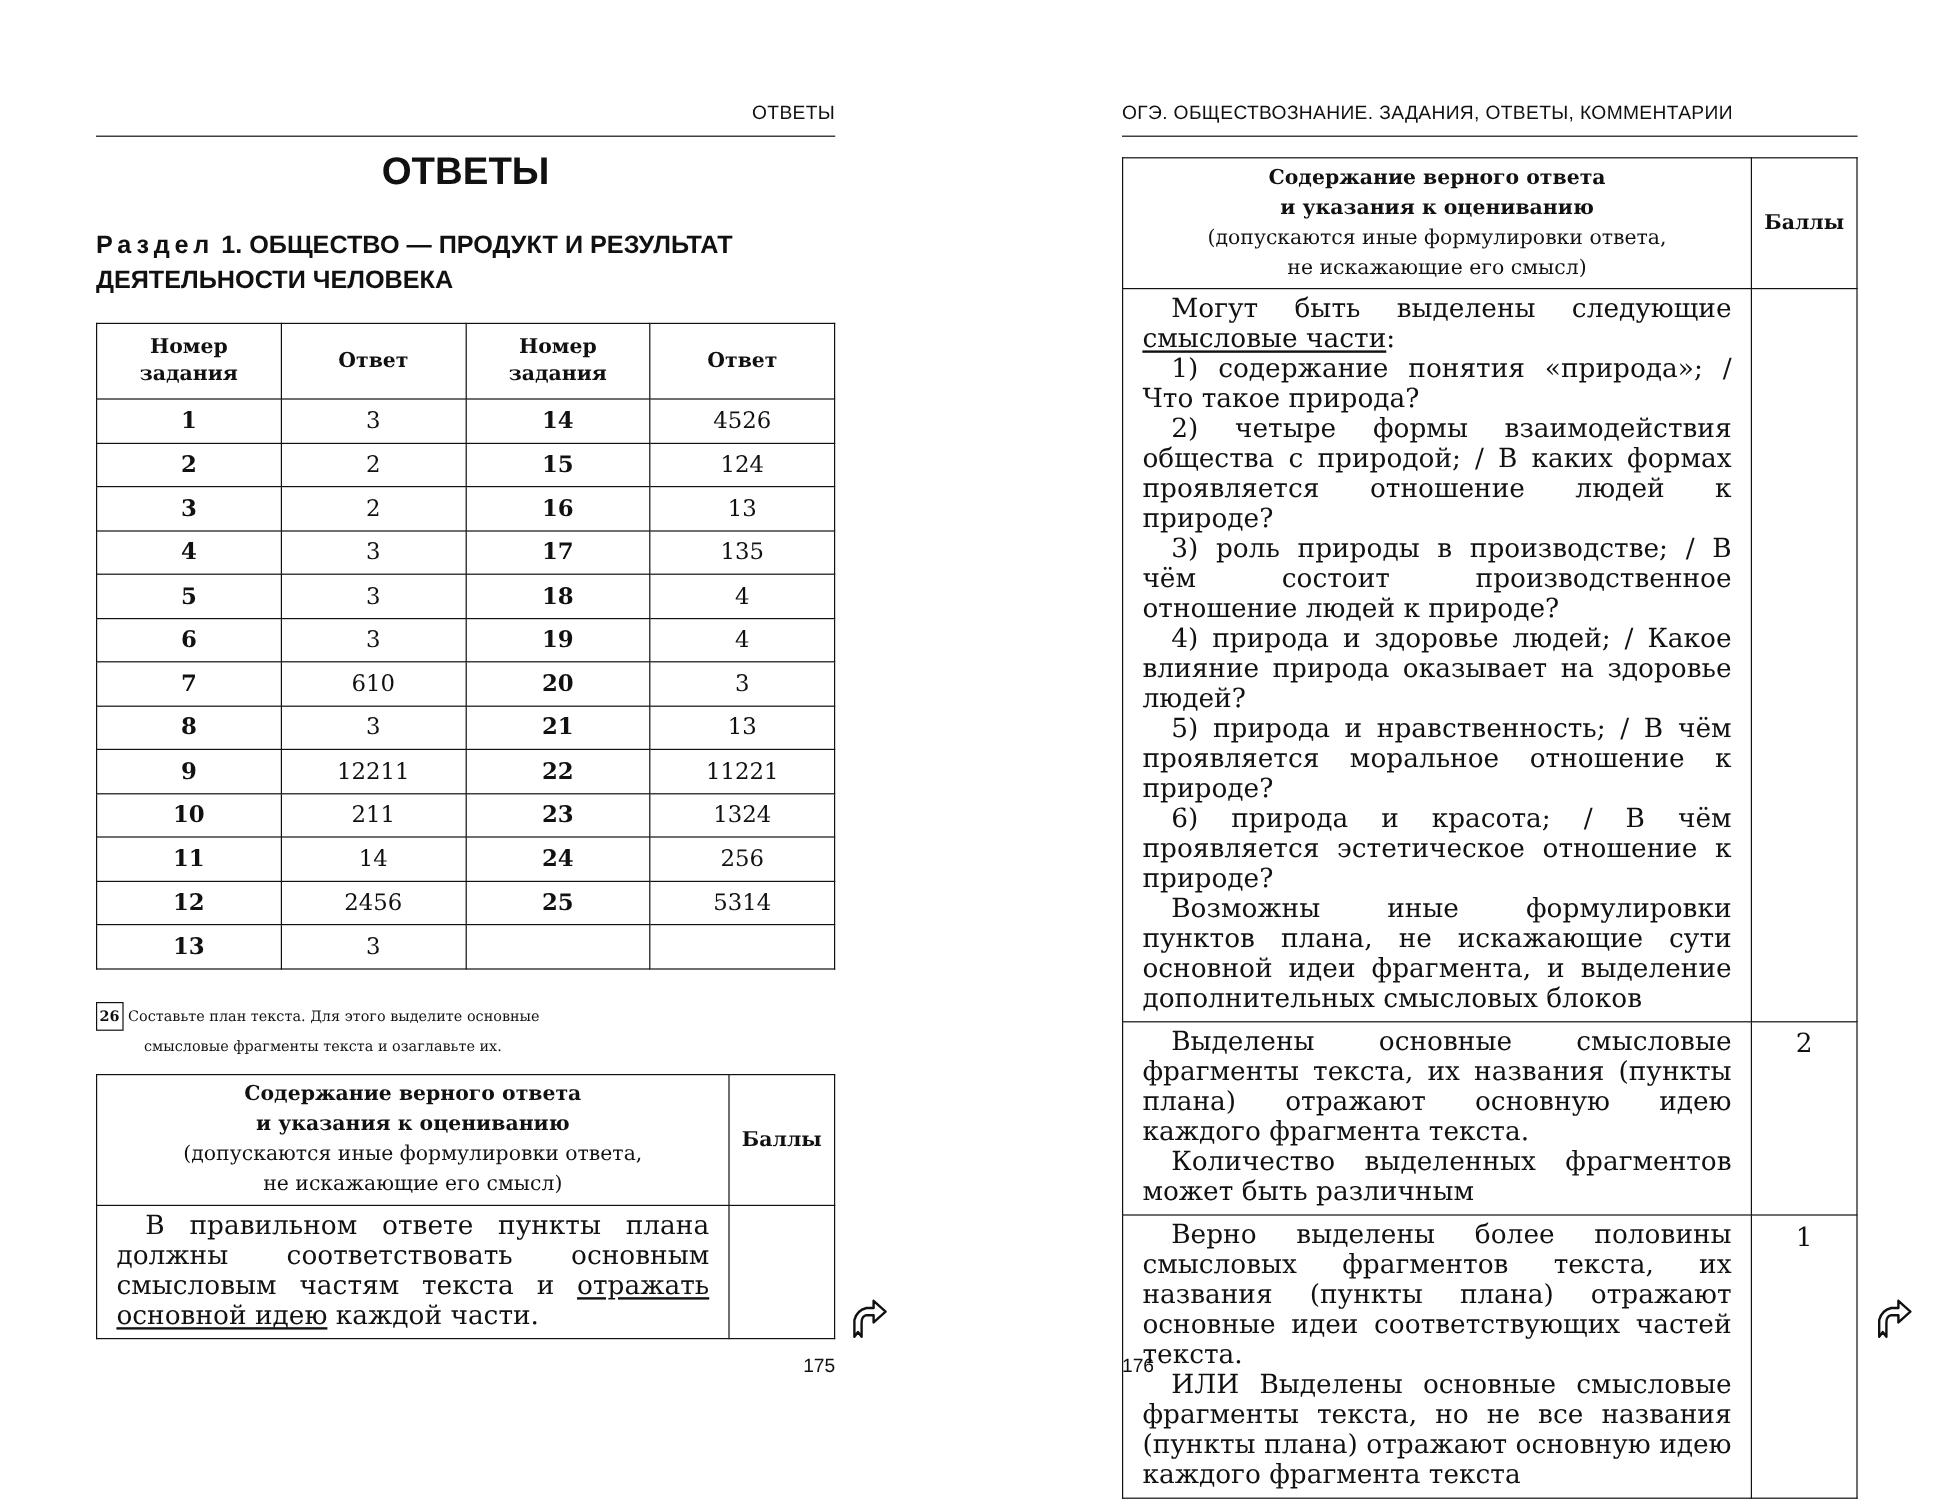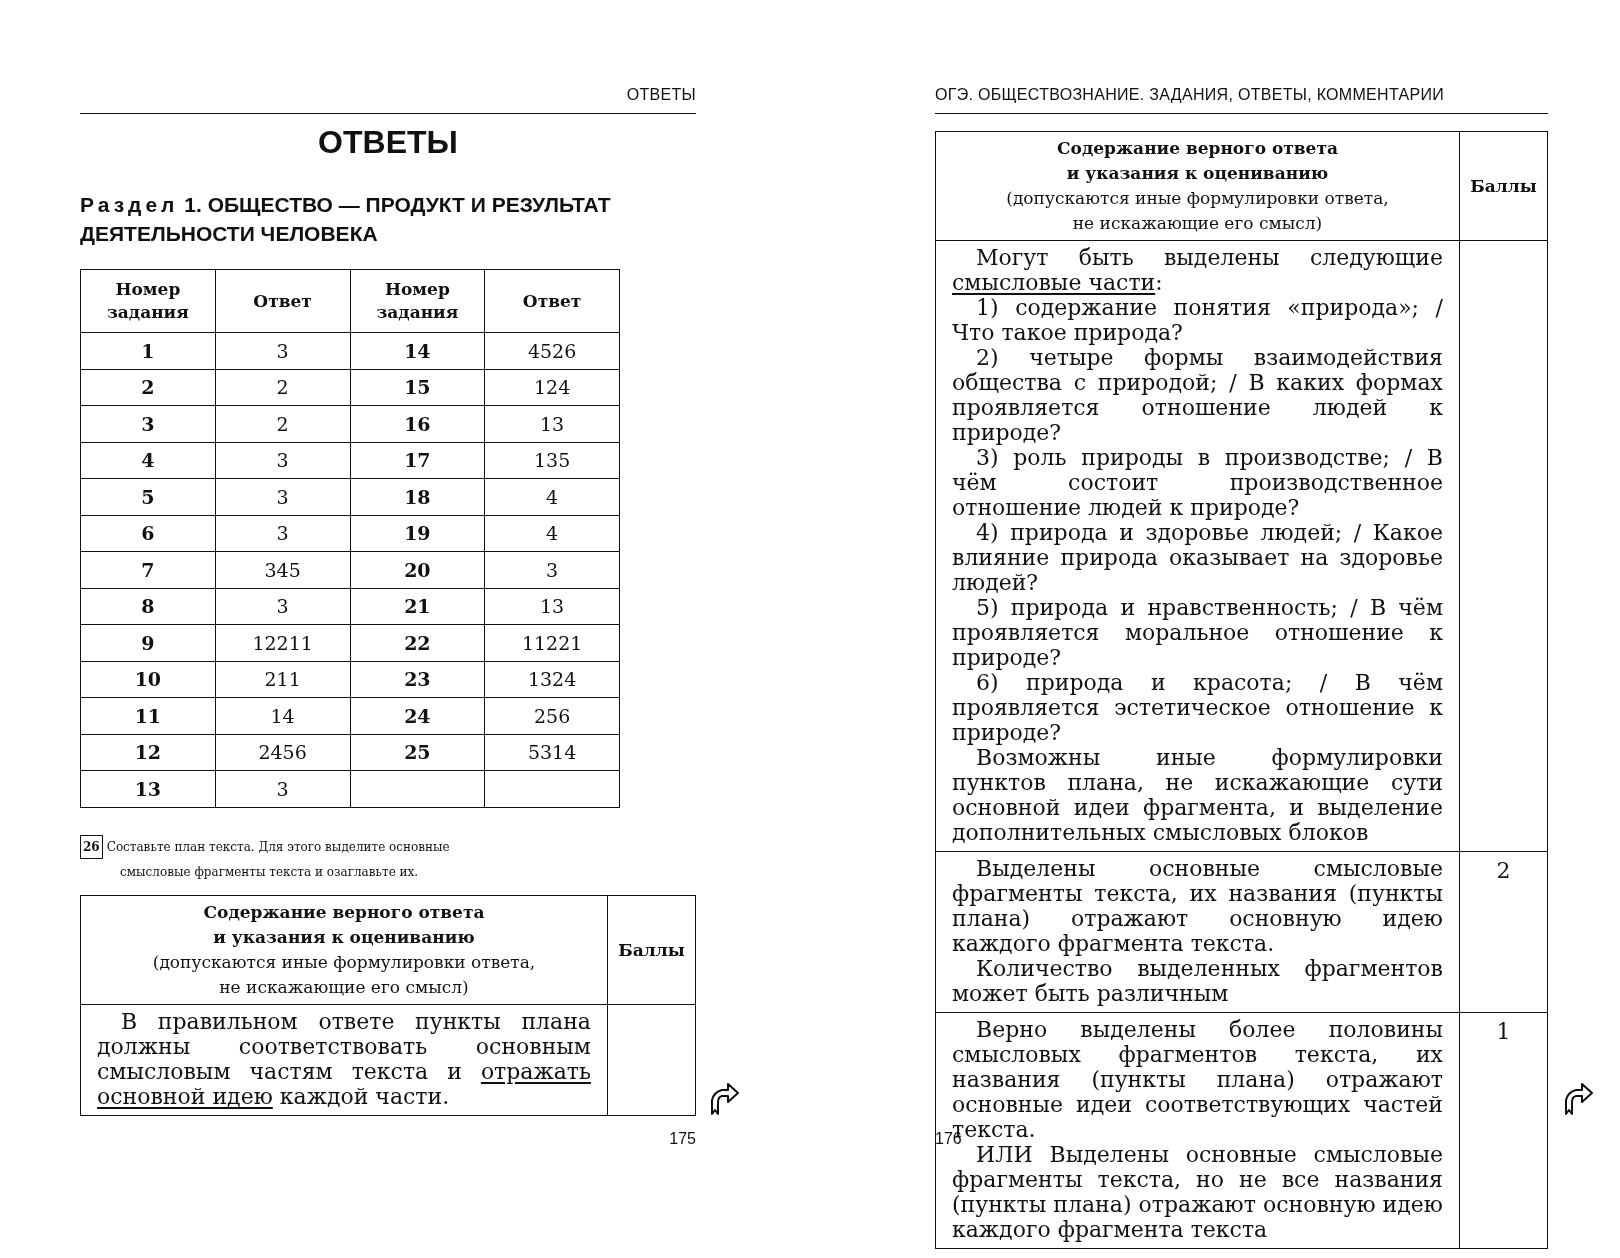--- a/index.html
+++ b/index.html
@@ -11,21 +11,21 @@
   .page-right { left:935px; width:613px; }
   .running-head { position:absolute; top:86px; font-size:16px; letter-spacing:0.3px; white-space:nowrap; }
   .page-left .running-head { right:0; }
   .page-right .running-head { left:0; }
   .rule { position:absolute; top:113px; left:0; right:0; height:0; border-top:1.5px solid #111; }
   .title { position:absolute; top:124px; left:0; right:0; text-align:center; font-size:32px; font-weight:bold; }
   .section { position:absolute; top:190px; left:0; right:0; text-align:left; font-size:21px; font-weight:bold; line-height:29px; }
   .section .spaced { letter-spacing:4px; }
   table { border-collapse:collapse; position:absolute; }
   td, th { border:1.4px solid #111; }
-  .answers { top:269px; left:0; width:540px; font-size:19px; }
+  .answers { top:269px; left:0; width:616px; font-size:19px; }
   .answers th { height:60px; font-weight:bold; font-size:17px; line-height:23px; text-align:center; width:25%; }
   .answers td { height:35.5px; text-align:center; padding:0; }
   .answers td.num { font-weight:bold; }
   .task { position:absolute; top:835px; left:0; width:616px; font-size:12px; line-height:25px; }
   .task .badge { display:inline-block; border:1.4px solid #111; font-weight:bold; padding:0 2px; line-height:22px; margin-right:4px; }
   .task .line2 { padding-left:40px; }
   .criteria th { font-size:17px; line-height:25px; text-align:center; padding:4px 10px; }
   .criteria th .sub { font-weight:normal; display:block; }
   .criteria th.pts { font-weight:bold; }
   .criteria td { font-size:22px; line-height:25px; vertical-align:top; padding:4px 16px 6px 16px; text-align:justify; }
@@ -96,21 +96,21 @@
           <td class="ans">4</td>
         </tr>
         <tr>
           <td class="num">6</td>
           <td class="ans">3</td>
           <td class="num">19</td>
           <td class="ans">4</td>
         </tr>
         <tr>
           <td class="num">7</td>
-          <td class="ans">345</td>
+          <td class="ans">610</td>
           <td class="num">20</td>
           <td class="ans">3</td>
         </tr>
         <tr>
           <td class="num">8</td>
           <td class="ans">3</td>
           <td class="num">21</td>
           <td class="ans">13</td>
         </tr>
         <tr>

